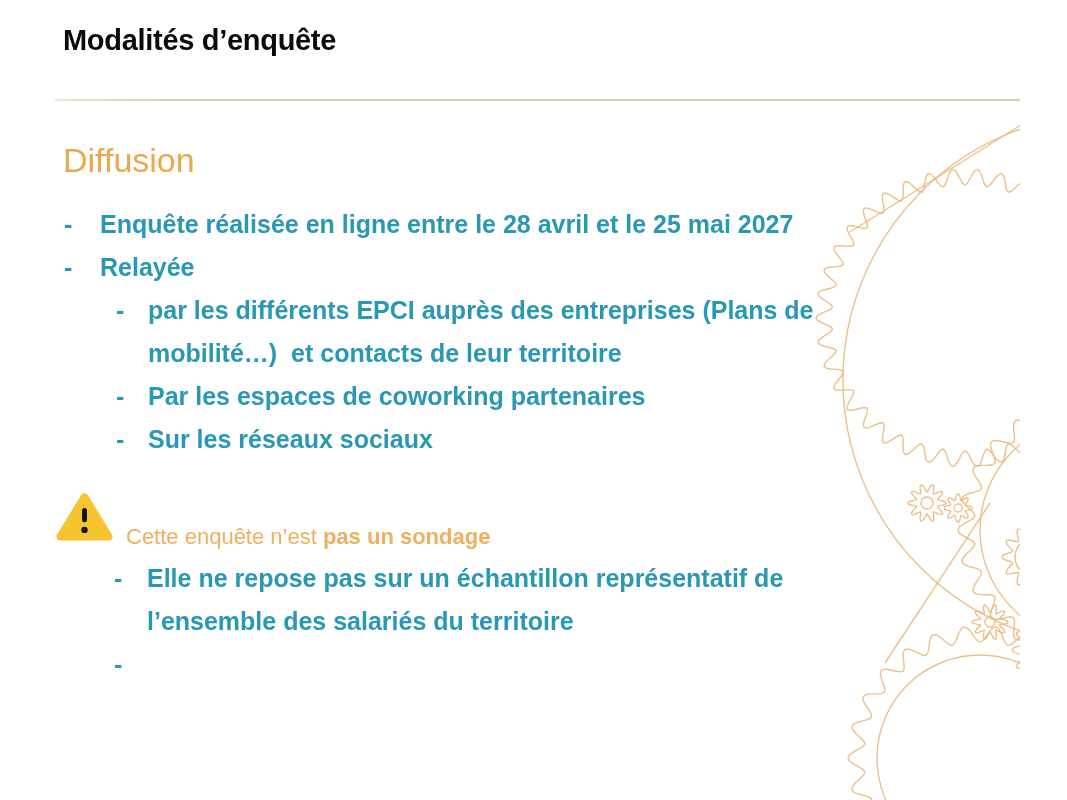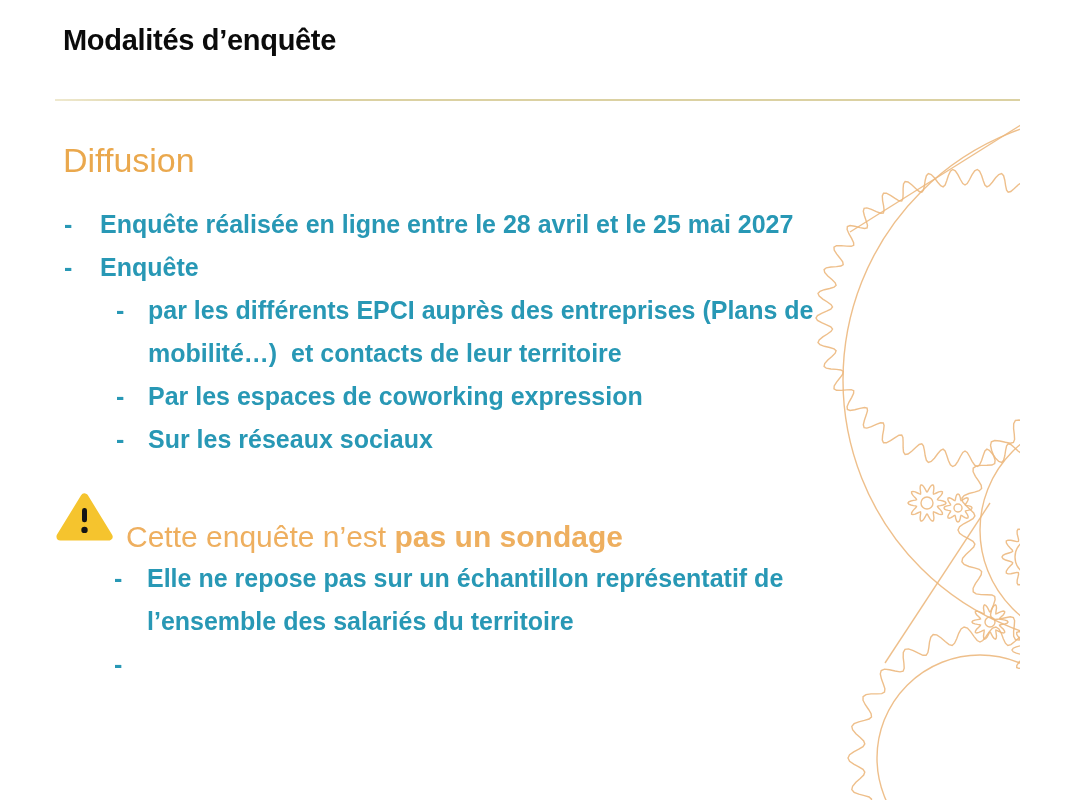--- a/index.html
+++ b/index.html
@@ -42,21 +42,21 @@
   .row .txt .ln{display:block;white-space:pre-wrap;}
   .sub{margin-left:52px;}
   .sub .dash{flex:0 0 32px;}
 
   .warning-header{
     position:absolute;left:56px;top:488px;
     display:flex;align-items:center;gap:13px;height:58px;
   }
   .warning-header .warn-icon{flex:0 0 auto;width:57px;height:52px;}
   .warning-heading{
-    font-size:30px;font-weight:400;color:var(--warning-orange,#EEAF5F);
+    font-size:22px;font-weight:400;color:var(--warning-orange,#EEAF5F);
     white-space:pre;
     margin-top:40px;
   }
   .warning-heading .bold{font-weight:700;}
 
   .warning-list{position:absolute;left:114px;top:557px;width:930px;}
   .warning-list .dash{flex:0 0 33px;}
 </style>
 </head>
 <body>
@@ -99,34 +99,34 @@
   <div class="bullet-list">
     <div class="row">
       <span class="dash">-</span>
       <span class="txt">
         <span class="ln">Enquête réalisée en ligne entre le 28 avril et le 25 mai 2027</span>
       </span>
     </div>
     <div class="row">
       <span class="dash">-</span>
       <span class="txt">
-        <span class="ln">Enquête</span>
+        <span class="ln">Relayée</span>
       </span>
     </div>
     <div class="row sub">
       <span class="dash">-</span>
       <span class="txt">
         <span class="ln">par les différents EPCI auprès des entreprises (Plans de</span>
         <span class="ln">mobilité…)  et contacts de leur territoire</span>
       </span>
     </div>
     <div class="row sub">
       <span class="dash">-</span>
       <span class="txt">
-        <span class="ln">Par les espaces de coworking expression</span>
+        <span class="ln">Par les espaces de coworking partenaires</span>
       </span>
     </div>
     <div class="row sub">
       <span class="dash">-</span>
       <span class="txt">
         <span class="ln">Sur les réseaux sociaux</span>
       </span>
     </div>
   </div>
 

